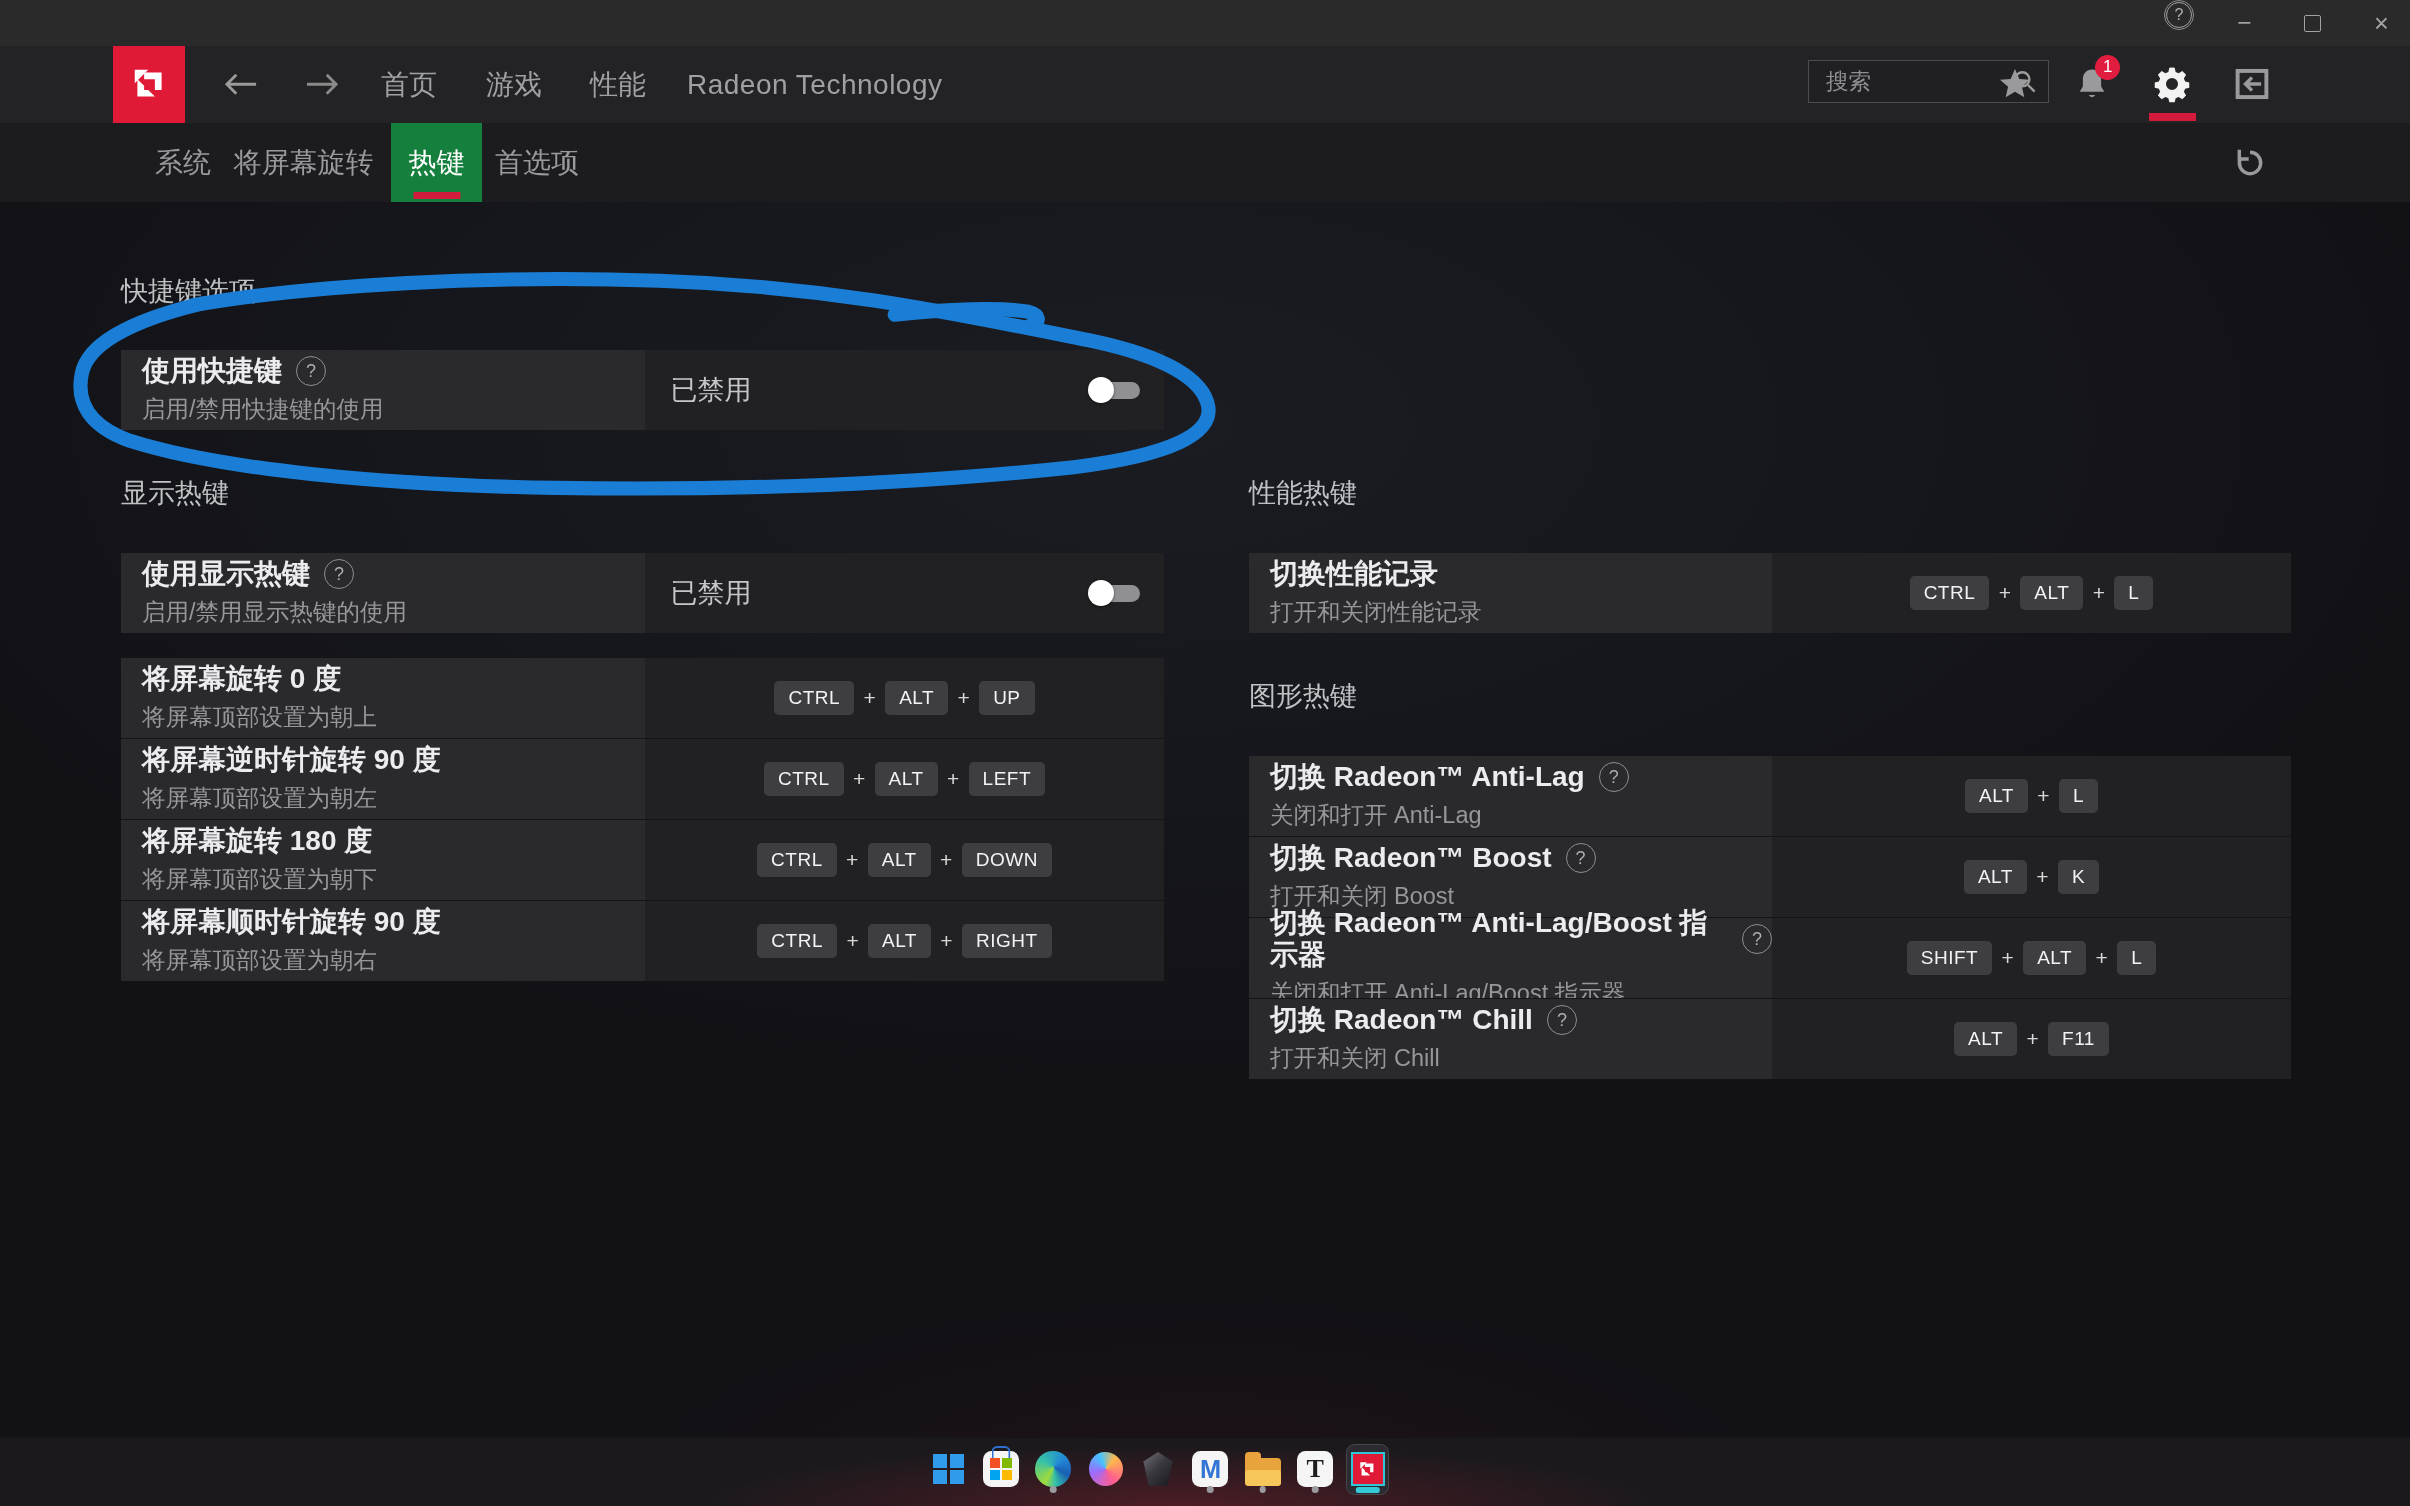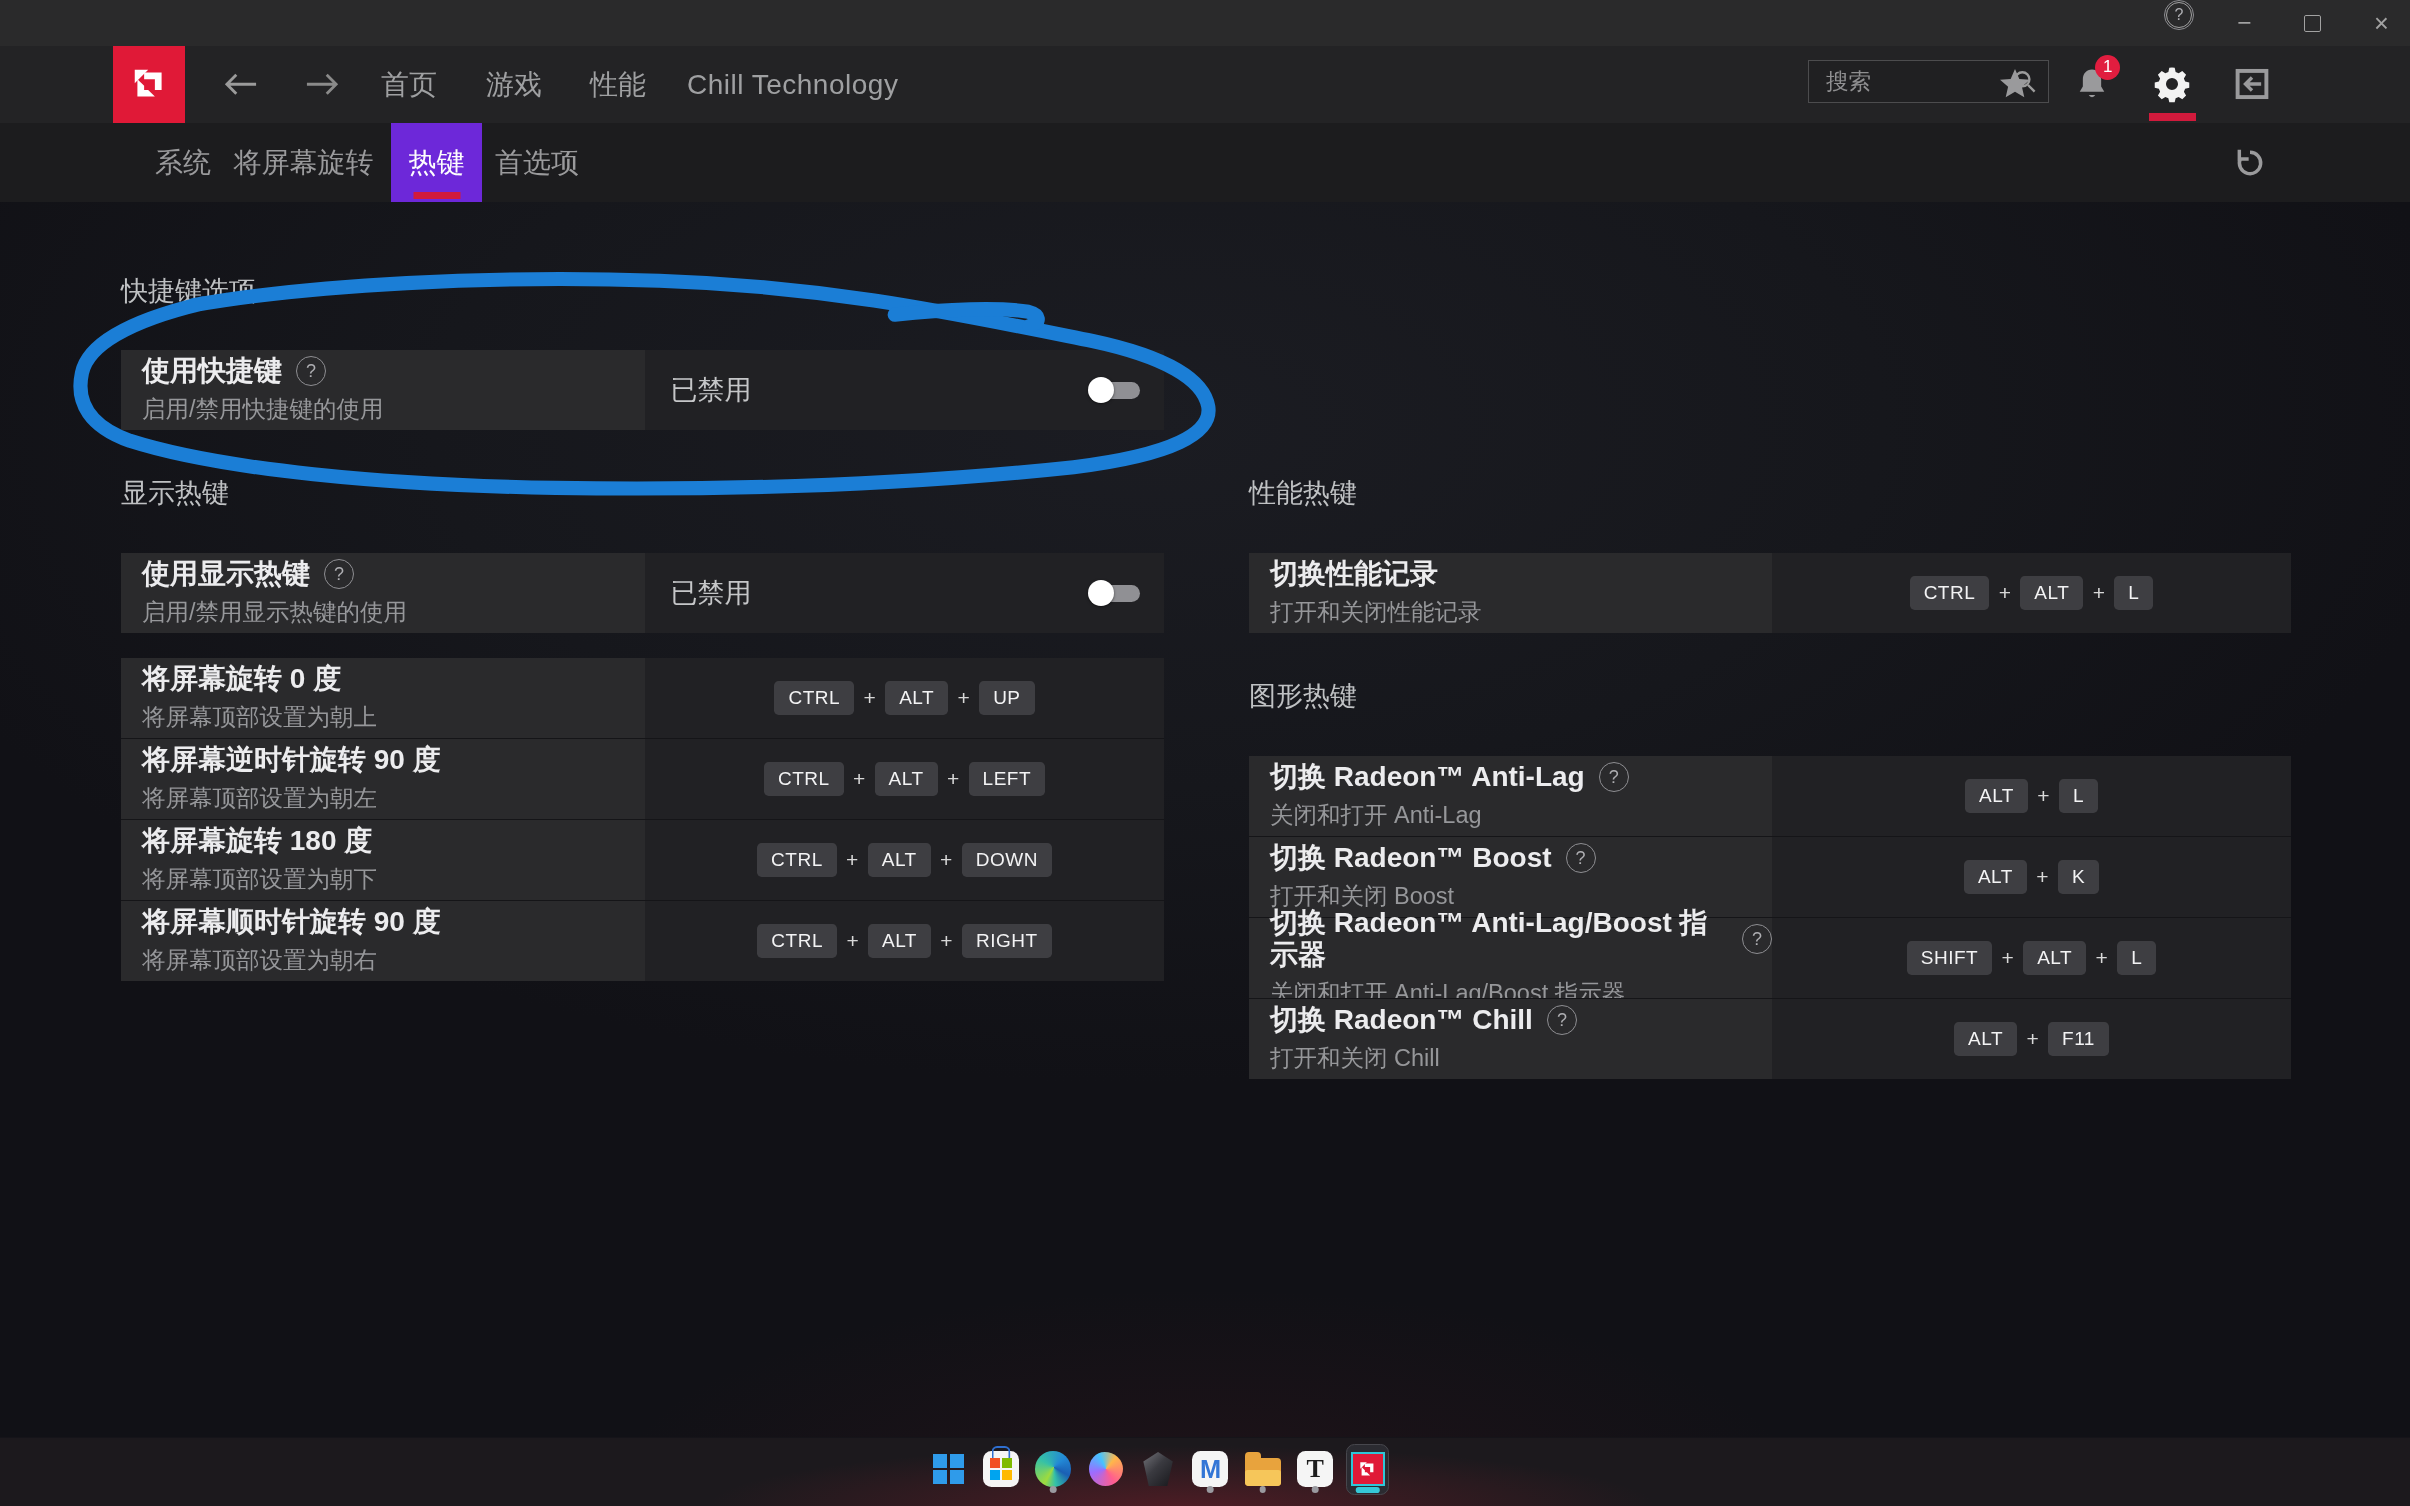--- a/index.html
+++ b/index.html
@@ -39,21 +39,21 @@
   .badge{position:absolute;right:-9.4px;top:-10.4px;min-width:25.4px;height:25.4px;border-radius:50%;background:#e11d3f;color:#fff;font-size:17px;display:flex;align-items:center;justify-content:center;}
   .gear-underline{position:absolute;left:2149px;top:67px;width:47px;height:7.5px;background:#d11a3c;}
 
   
   .tabbar{position:absolute;left:0;top:123px;width:2411px;height:79px;background:#1c1c1e;}
   .tab{position:absolute;top:0;height:79px;display:flex;align-items:center;justify-content:center;color:#9a9a9c;font-size:28px;cursor:default;}
   .tab.t0{left:136px;width:94px;}
   .tab.t1{left:226px;width:155px;}
   .tab.t2{left:391px;width:91px;}
   .tab.t3{left:476px;width:122px;}
-  .tab.active{background:#6d28d9;color:#fefefe;}
+  .tab.active{background:#15803d;color:#fefefe;}
   .tab.active::after{content:"";position:absolute;left:50%;transform:translateX(-50%);bottom:2.8px;width:47px;height:7.5px;background:#d11a3c;}
   .reset-ic{position:absolute;left:2228px;top:21px;width:43px;height:38px;display:flex;align-items:center;justify-content:center;}
 
   
   .content{position:absolute;left:0;top:202px;width:2411px;height:1235px;
     background:radial-gradient(1318px 659px at 48% 18%, #1b1c22 0%, #16171c 55%, #111116 100%);}
   .content::after{content:"";position:absolute;inset:0;background:radial-gradient(847px 282px at 50% 104%, rgba(90,25,35,.18), transparent 70%);pointer-events:none;}
   .heading{position:absolute;color:#bfc1c3;font-size:27px;}
   .h-opts{left:121px;top:71px;}
   .h-disp{left:121px;top:273px;}
@@ -146,21 +146,21 @@
         </svg>
     </div>
     <div class="navarrow fwd">
       <svg width="34" height="24.5" viewBox="0 0 36 26">
           <path d="M2 13 H32 M23 3 L33 13 L23 23" stroke="#8a8a8a" stroke-width="3" fill="none"></path>
         </svg>
     </div>
     <span class="navitem n0">首页</span>
     <span class="navitem n1">游戏</span>
     <span class="navitem n2">性能</span>
-    <span class="navitem n3">Chill Technology</span>
+    <span class="navitem n3">Radeon Technology</span>
 
     <div class="searchbox">
       <input type="text" placeholder="搜索" style="">
       <svg width="24.5" height="24.5" viewBox="0 0 26 26">
           <circle cx="11" cy="11" r="7.5" stroke="#9c9c9c" stroke-width="2.5" fill="none"></circle>
           <path d="M17 17 L24 24" stroke="#9c9c9c" stroke-width="2.5"></path>
         </svg>
     </div>
 
     <div class="nav-ic ic-star">

